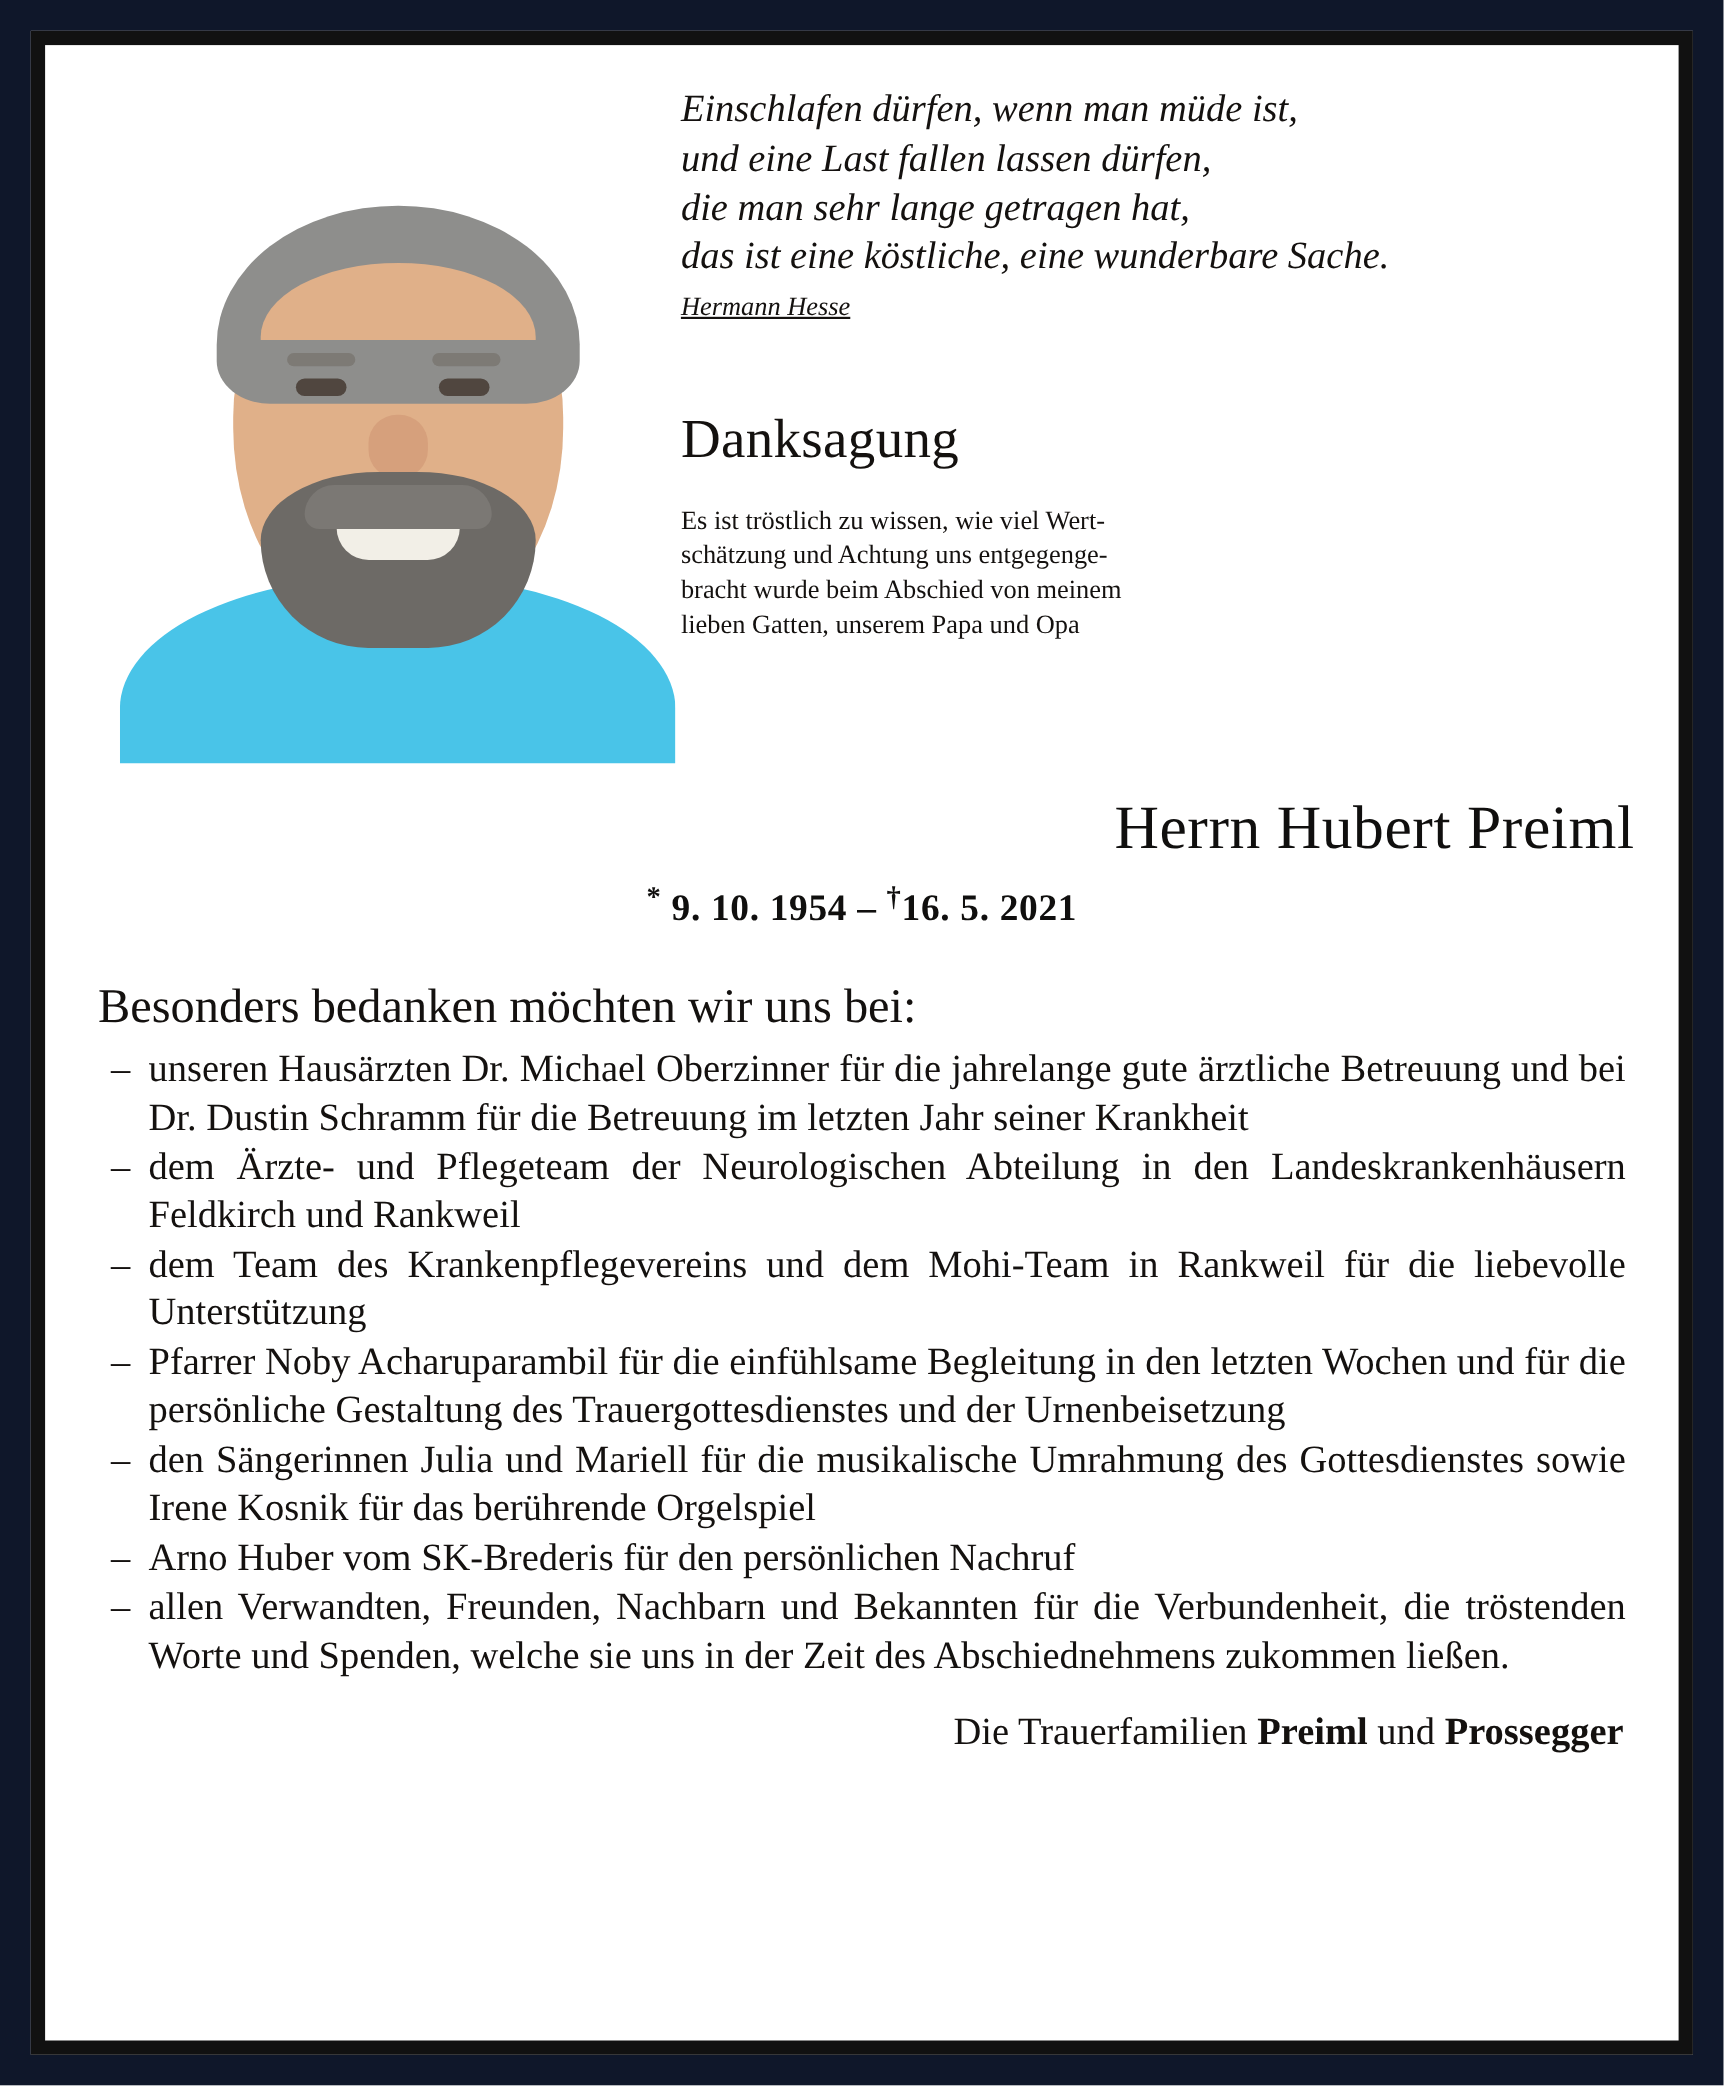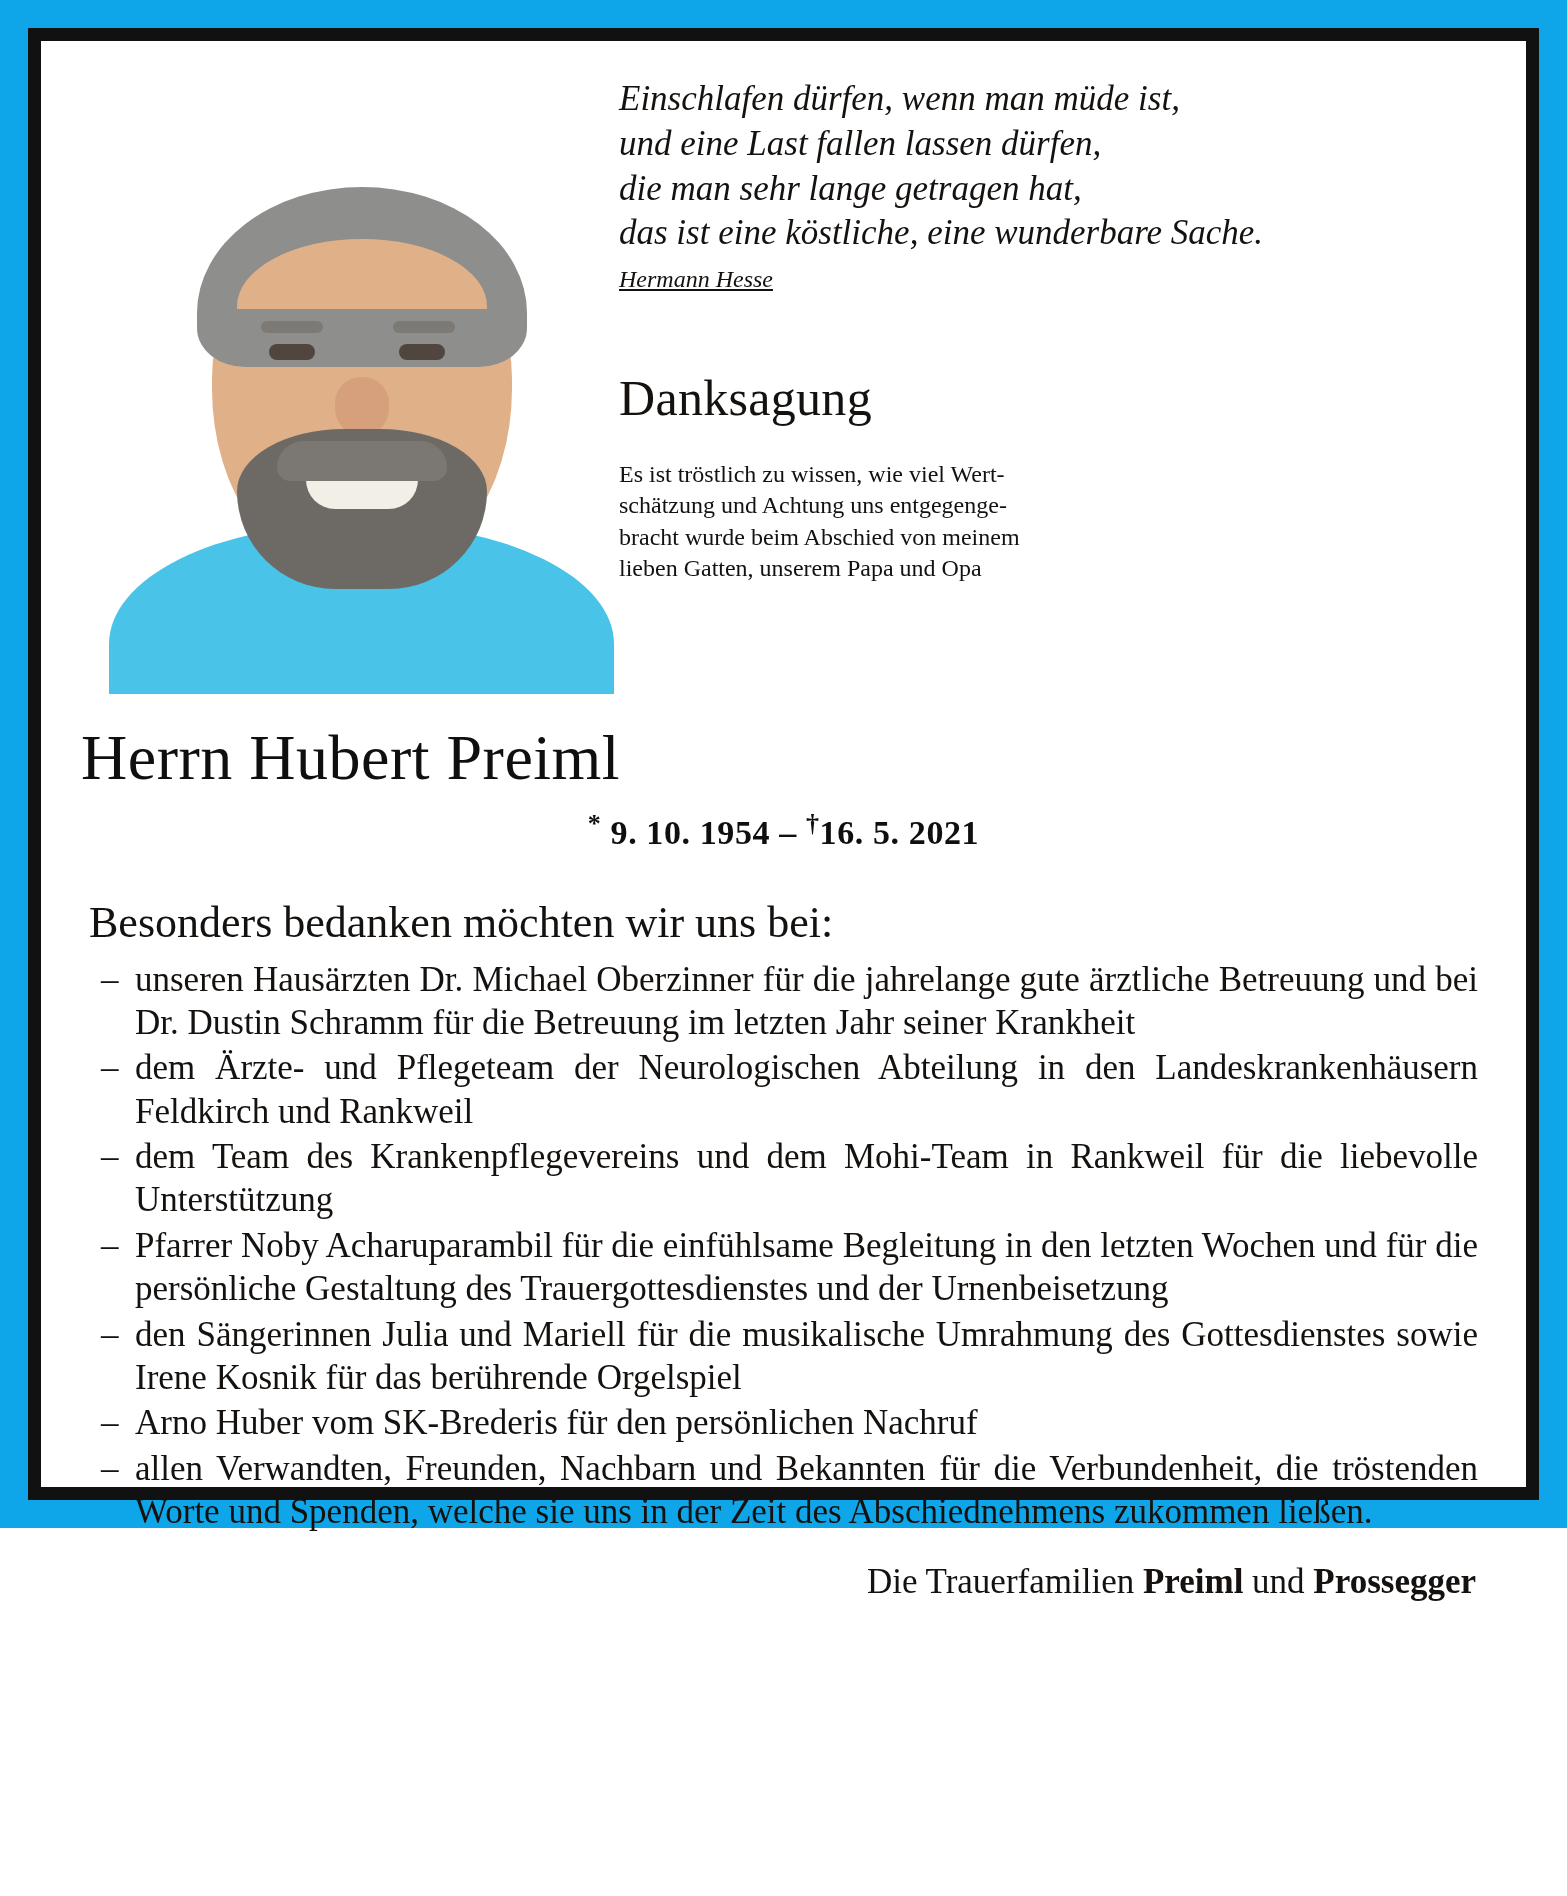--- a/index.html
+++ b/index.html
@@ -9,22 +9,22 @@
   }
   body {
     width: 1567px;
     height: 1896px;
     font-family: "Liberation Serif", serif;
     color: #1a1a1a;
   }
   .page {
     box-sizing: border-box;
     width: 1567px;
-    height: 1528px;
-    background: #0ea5e9;
+    height: 1896px;
+    background: #0f172a;
     padding: 28px;
   }
   .notice {
     box-sizing: border-box;
     width: 100%;
     height: 100%;
     border: 13px solid #111111;
     background: #ffffff;
     padding: 26px 40px 18px 40px;
     position: relative;
@@ -193,22 +193,22 @@
   }
   .intro {
     font-size: 24px;
     line-height: 1.3;
     margin-top: 32px;
     color: #14110f;
     white-space: pre-line;
   }
 
   .name {
-    text-align: left;
-    font-size: 64px;
+    text-align: right;
+    font-size: 56px;
     line-height: 1.05;
     margin-top: 30px;
     letter-spacing: 0.5px;
     color: #100f0e;
   }
   .dates {
     text-align: center;
     font-size: 34px;
     font-weight: bold;
     margin-top: 18px;

